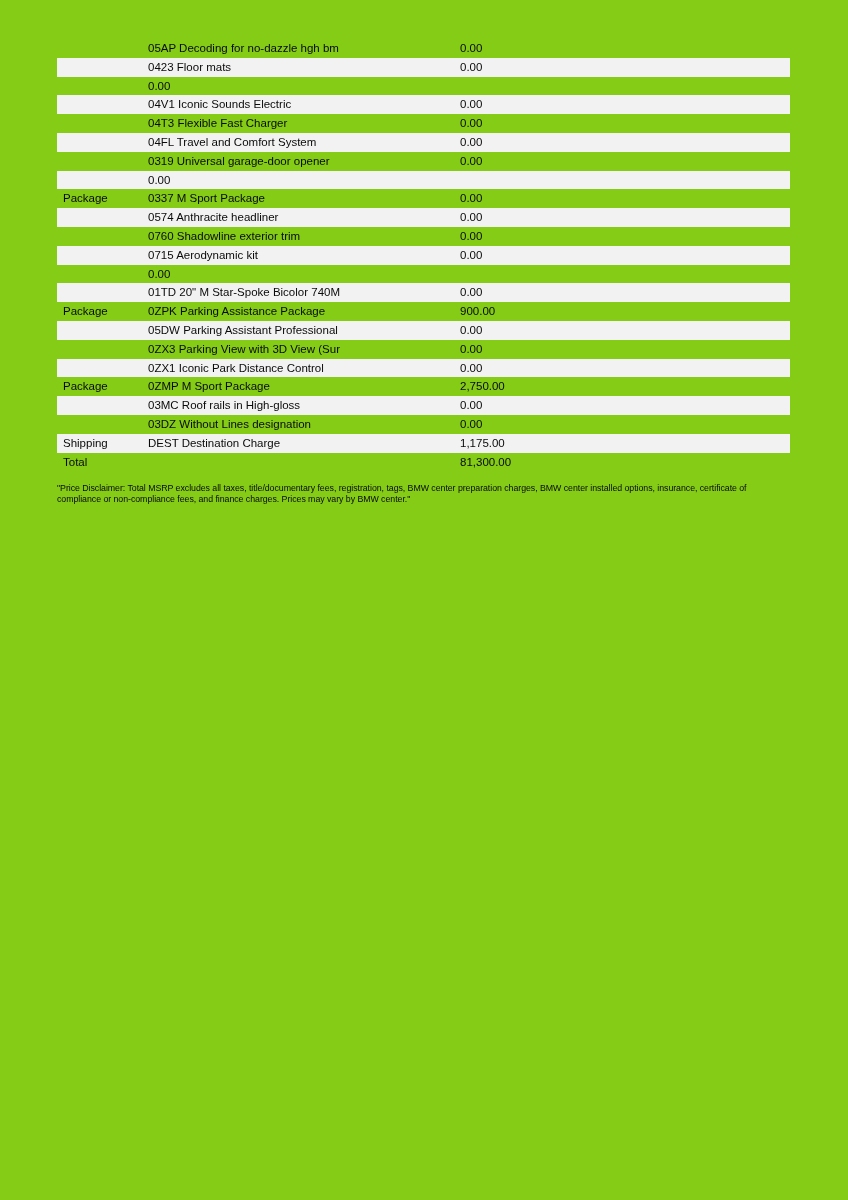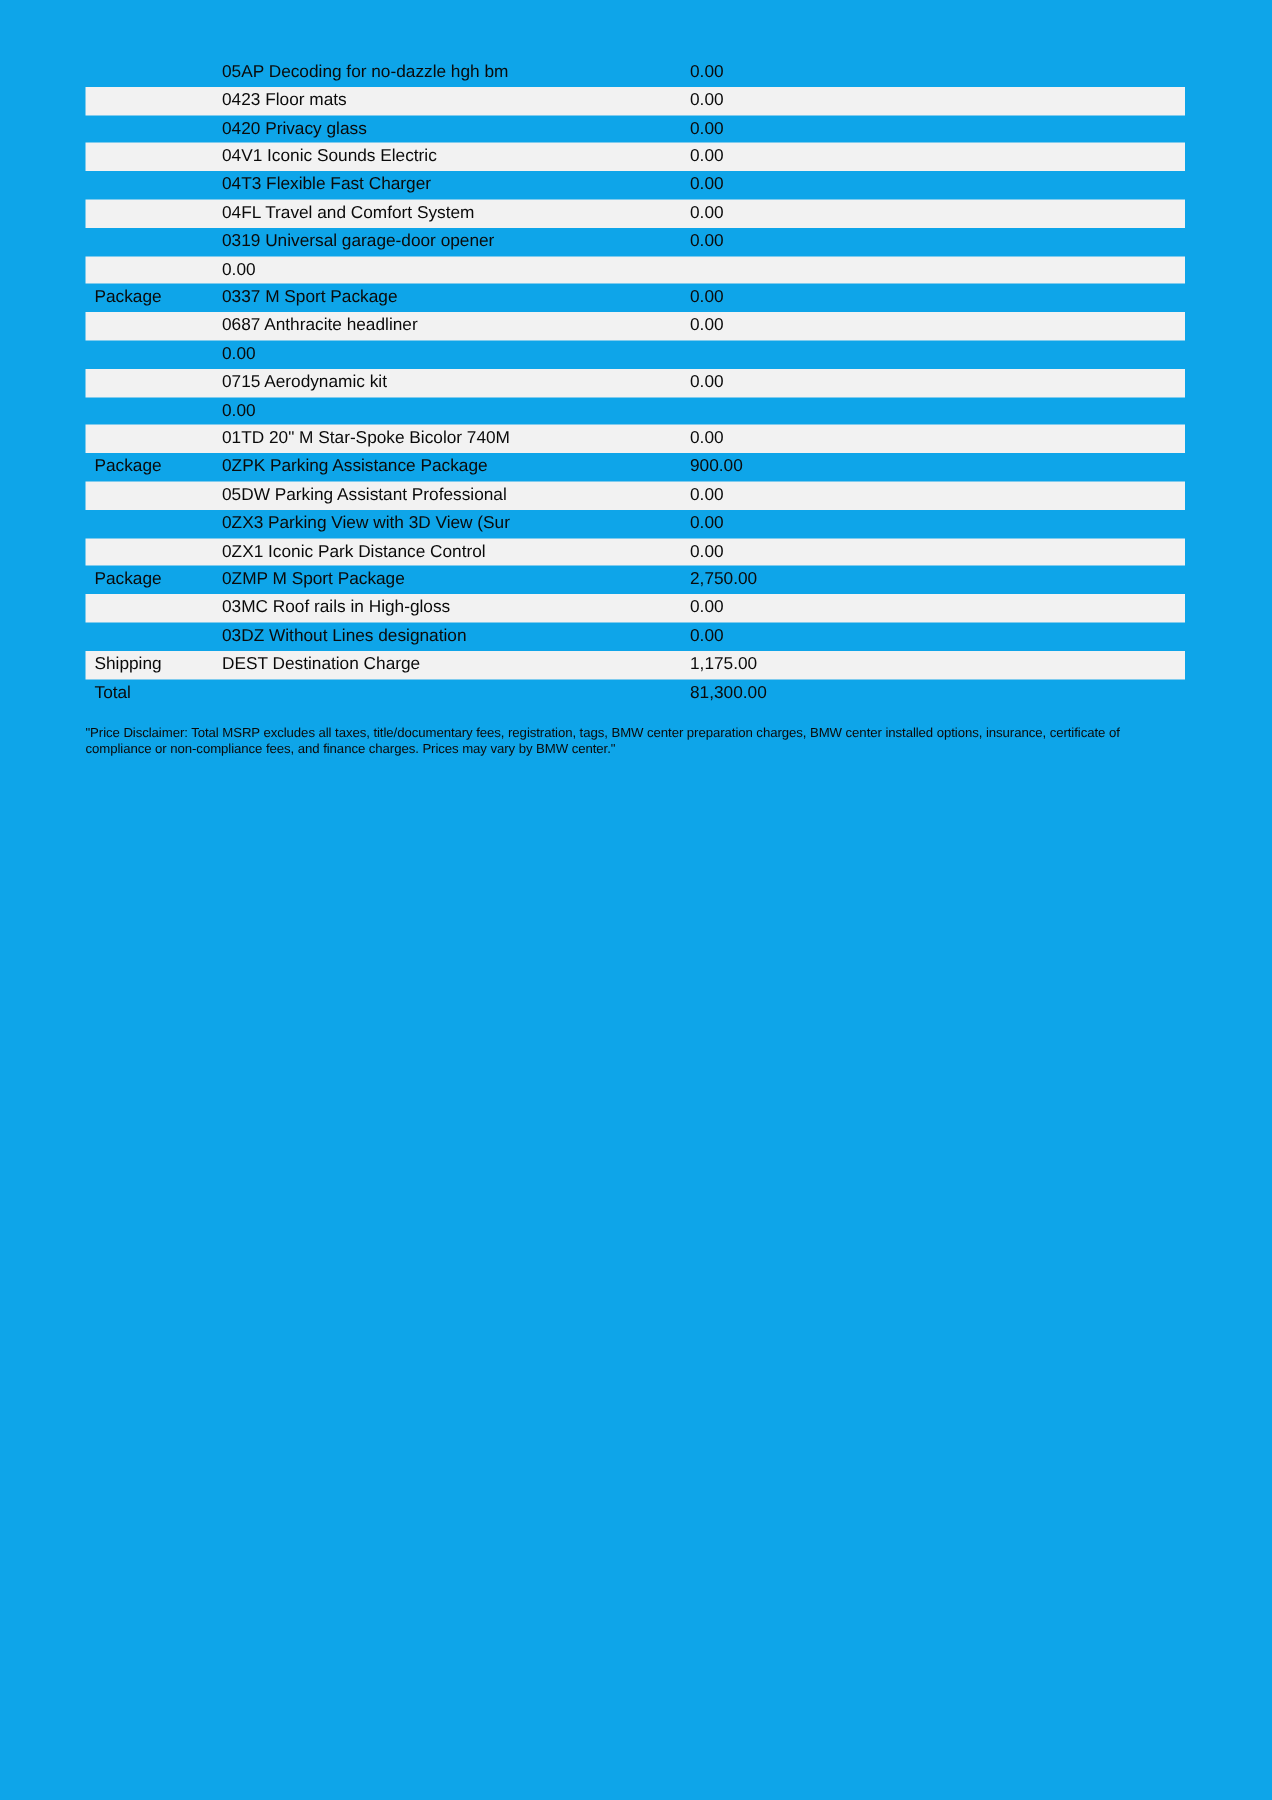--- a/index.html
+++ b/index.html
@@ -10,21 +10,21 @@
     width: 848px;
     height: 1200px;
     background: #ffffff;
     font-family: "Liberation Sans", sans-serif;
     color: #0a0a0a;
   }
   .page {
     position: relative;
     width: 848px;
     height: 1200px;
-    background: #0ea5e9;
+    background: #84cc16;
     overflow: hidden;
   }
   .options-table {
     position: absolute;
     top: 39px;
     left: 57px;
     width: 733px;
   }
   .row {
     display: flex;
@@ -81,21 +81,20 @@
     <span class="cell cell-spacer"></span>
   </div>
       <div class="row shaded">
     <span class="cell cell-category"></span>
     <span class="cell cell-desc">0423 Floor mats</span>
     <span class="cell cell-price">0.00</span>
     <span class="cell cell-spacer"></span>
   </div>
       <div class="row">
     <span class="cell cell-category"></span>
-    <span class="cell cell-desc">0420 Privacy glass</span>
     <span class="cell cell-price">0.00</span>
     <span class="cell cell-spacer"></span>
   </div>
       <div class="row shaded">
     <span class="cell cell-category"></span>
     <span class="cell cell-desc">04V1 Iconic Sounds Electric</span>
     <span class="cell cell-price">0.00</span>
     <span class="cell cell-spacer"></span>
   </div>
       <div class="row">
@@ -122,26 +121,27 @@
     <span class="cell cell-spacer"></span>
   </div>
       <div class="row">
     <span class="cell cell-category">Package</span>
     <span class="cell cell-desc">0337 M Sport Package</span>
     <span class="cell cell-price">0.00</span>
     <span class="cell cell-spacer"></span>
   </div>
       <div class="row shaded">
     <span class="cell cell-category"></span>
-    <span class="cell cell-desc">0687 Anthracite headliner</span>
-    <span class="cell cell-price">0.00</span>
-    <span class="cell cell-spacer"></span>
-  </div>
-      <div class="row">
-    <span class="cell cell-category"></span>
+    <span class="cell cell-desc">0574 Anthracite headliner</span>
+    <span class="cell cell-price">0.00</span>
+    <span class="cell cell-spacer"></span>
+  </div>
+      <div class="row">
+    <span class="cell cell-category"></span>
+    <span class="cell cell-desc">0760 Shadowline exterior trim</span>
     <span class="cell cell-price">0.00</span>
     <span class="cell cell-spacer"></span>
   </div>
       <div class="row shaded">
     <span class="cell cell-category"></span>
     <span class="cell cell-desc">0715 Aerodynamic kit</span>
     <span class="cell cell-price">0.00</span>
     <span class="cell cell-spacer"></span>
   </div>
       <div class="row">

